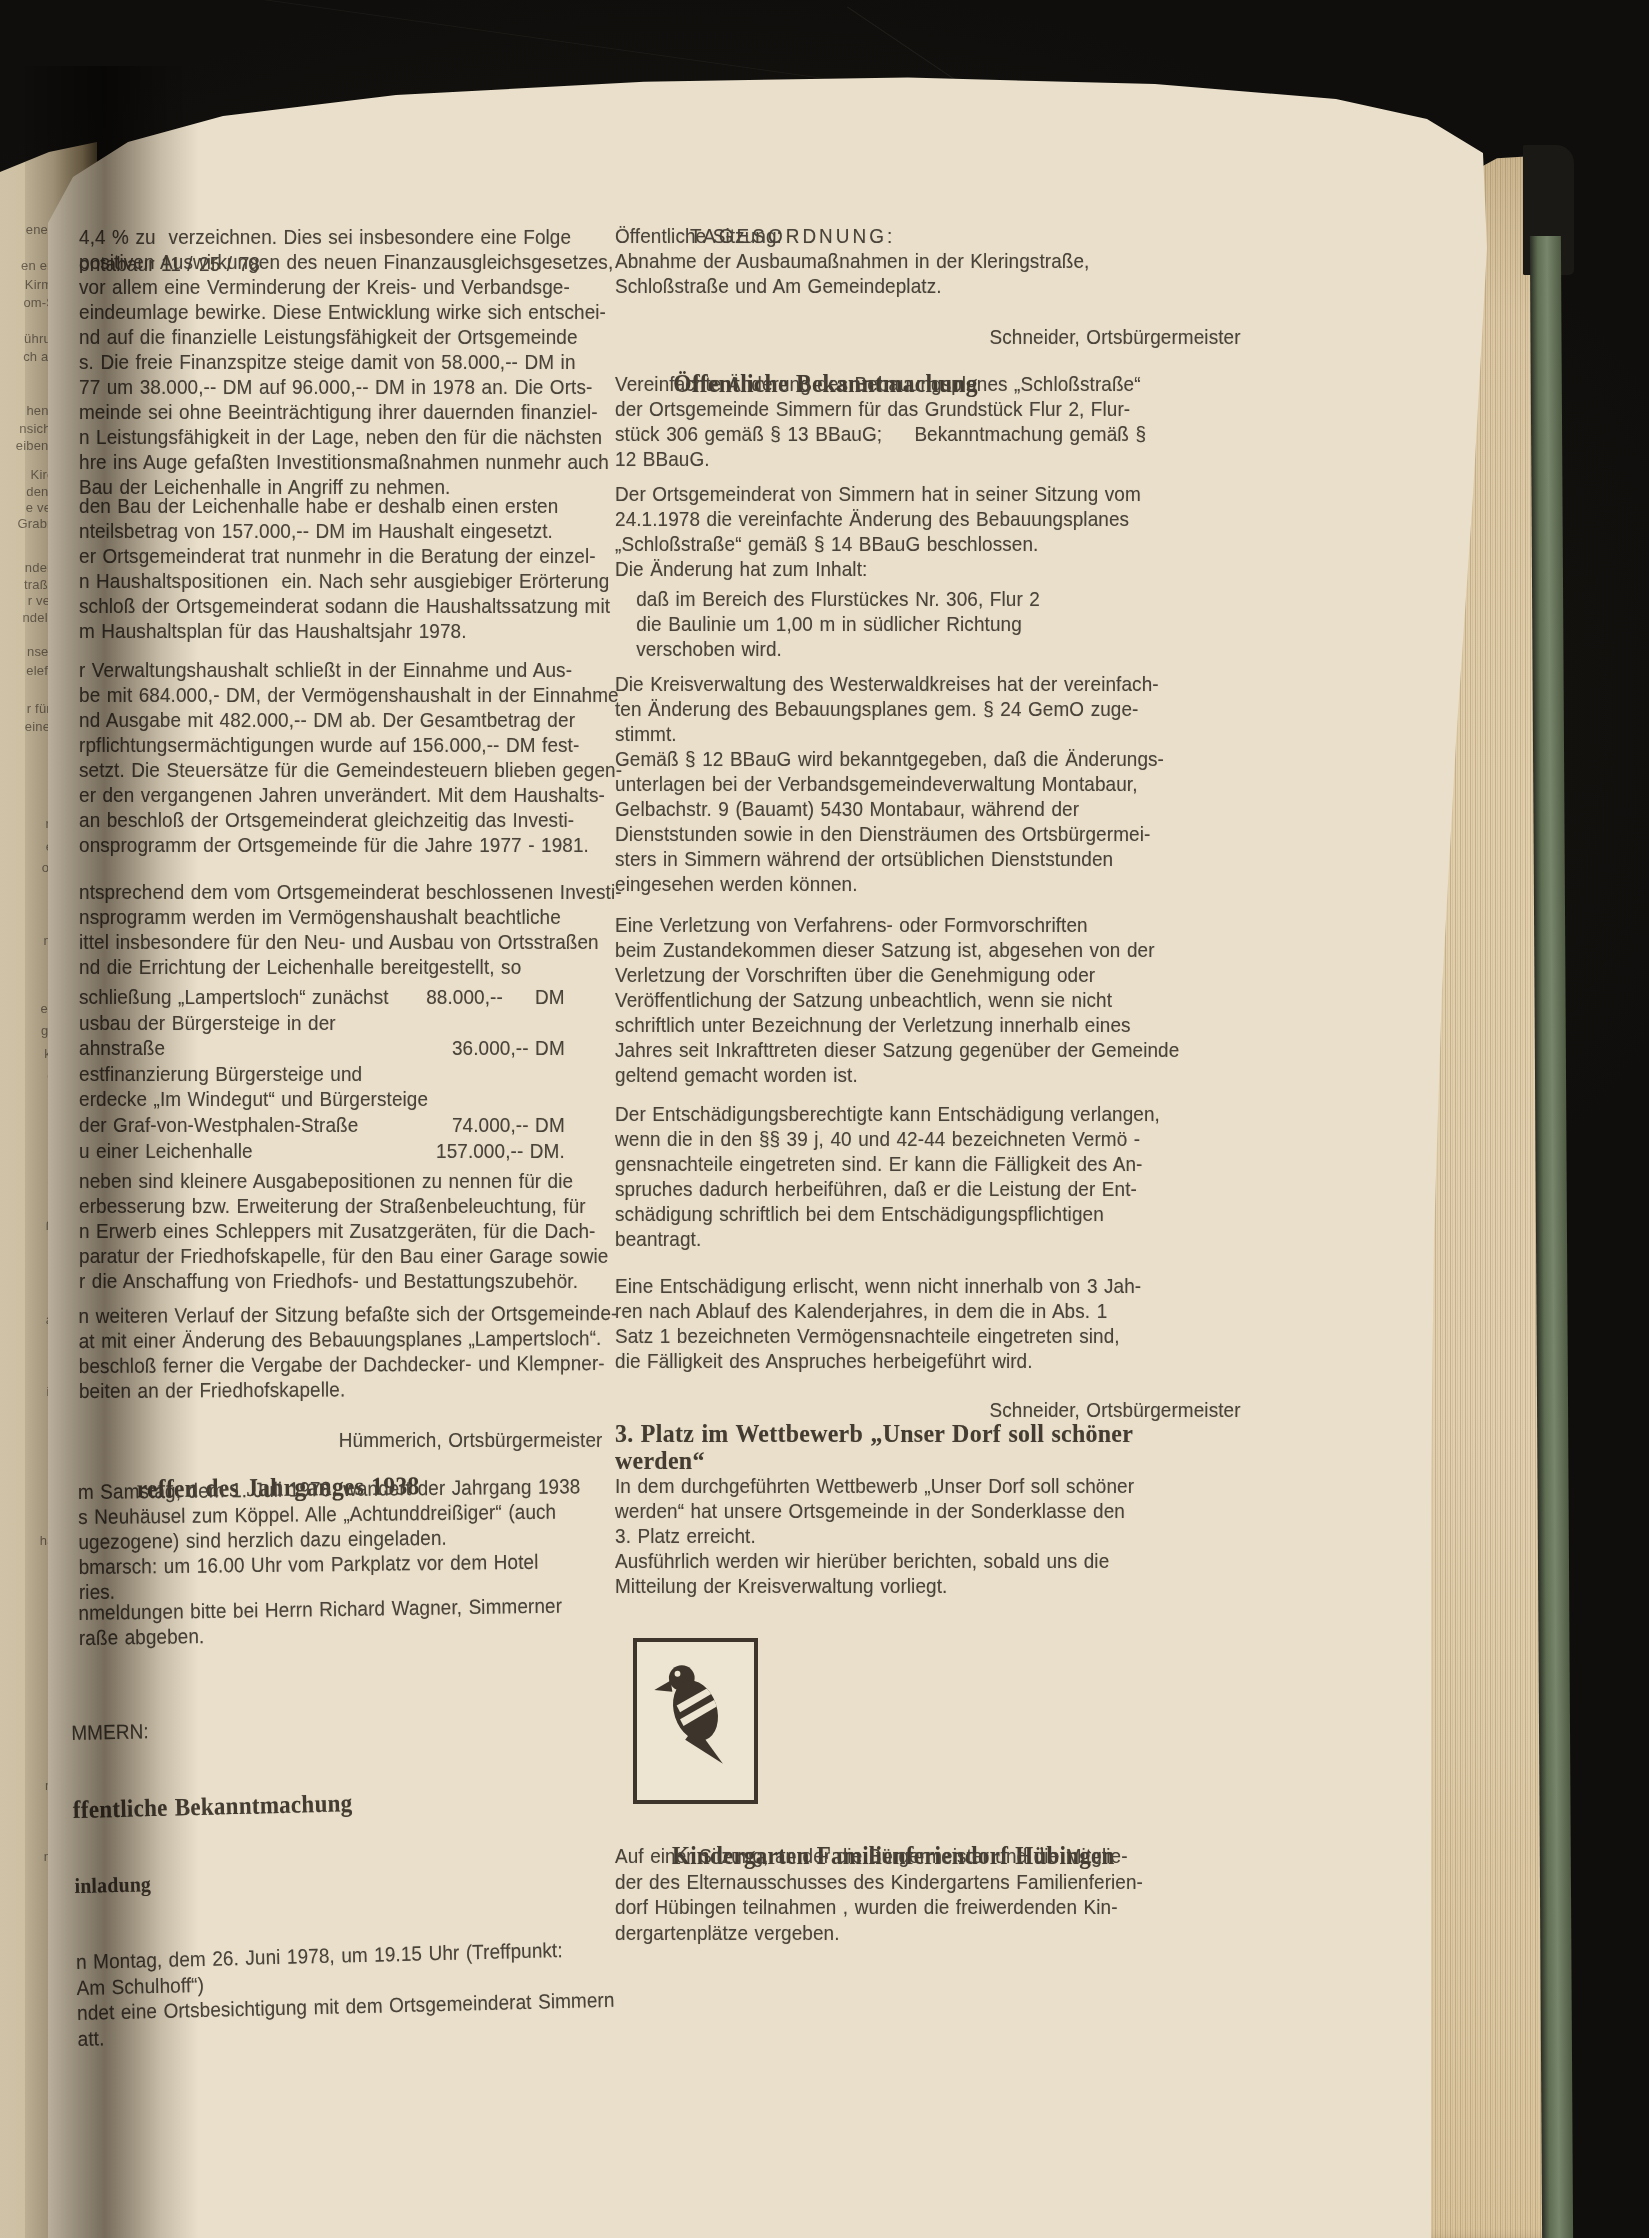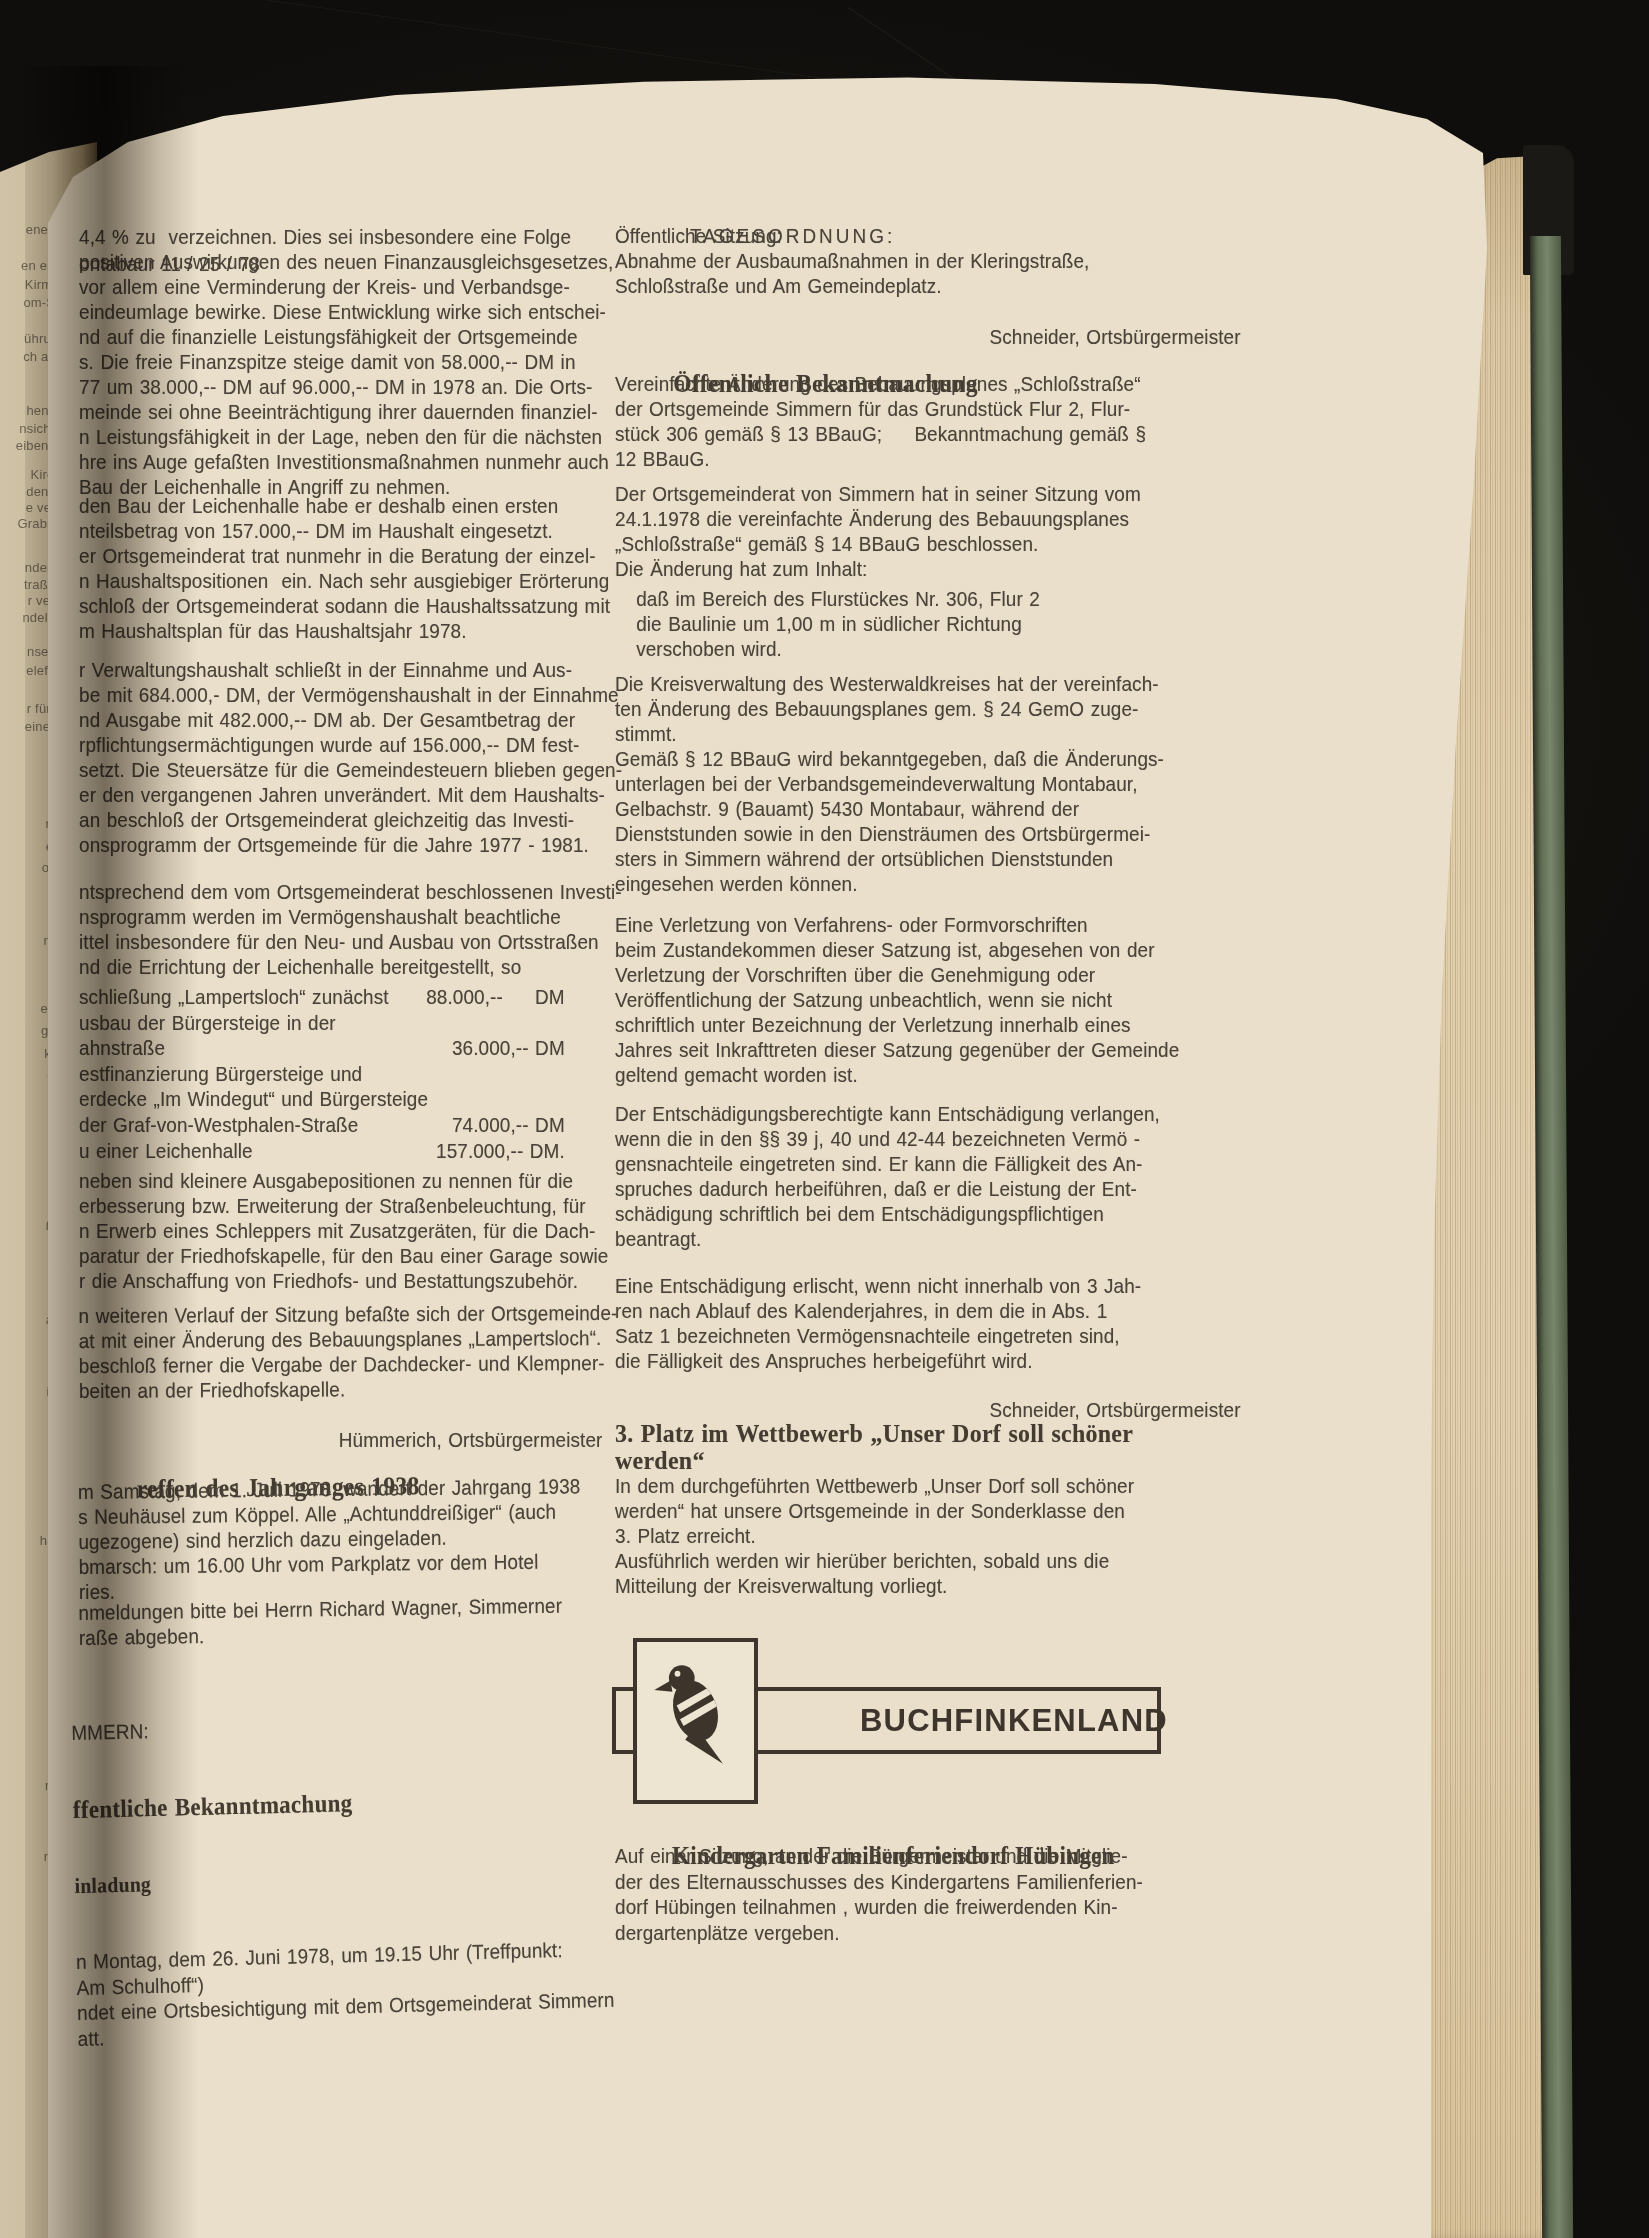--- a/index.html
+++ b/index.html
@@ -205,23 +205,20 @@
       <div class="blk serif33" style="top:1349px"><div class="tl">3. Platz im Wettbewerb „Unser Dorf soll schöner</div><div class="tl">werden“</div></div>
       <div class="blk" style="top:1402px"><div class="tl">In dem durchgeführten Wettbewerb „Unser Dorf soll schöner</div><div class="tl">werden“ hat unsere Ortsgemeinde in der Sonderklasse den</div><div class="tl">3. Platz erreicht.</div><div class="tl">Ausführlich werden wir hierüber berichten, sobald uns die</div><div class="tl">Mitteilung der Kreisverwaltung vorliegt.</div></div>
 
       <div class="blk serifh s30" style="top:1743px">
         <span>Kindergarten Familienferiendorf Hübingen</span>
       </div>
       <div class="blk lh31" style="top:1772px"><div class="tl">Auf einer Sitzung, an der die Bürgermeister und die Mitglie-</div><div class="tl">der des Elternausschusses des Kindergartens Familienferien-</div><div class="tl">dorf Hübingen teilnahmen , wurden die freiwerdenden Kin-</div><div class="tl">dergartenplätze vergeben.</div></div>
     </div>
 
     <div class="logo">
-      <div class="logo-banner">
-        <span class="logo-text">BUCHFINKENLAND</span>
-      </div>
       <div class="logo-square">
         <svg class="bird" viewBox="0 0 100 140" xmlns="http://www.w3.org/2000/svg">
           <g fill="#3d352b">
             <polygon points="21,31 2,42 23,44"></polygon>
             <circle cx="34" cy="28" r="15"></circle>
             <ellipse cx="50" cy="66" rx="25" ry="36" transform="rotate(-18 50 66)"></ellipse>
             <polygon points="50,84 82,128 38,100"></polygon>
           </g>
           <clipPath id="bodyclip">
             <ellipse cx="50" cy="66" rx="25" ry="36" transform="rotate(-18 50 66)"></ellipse>

